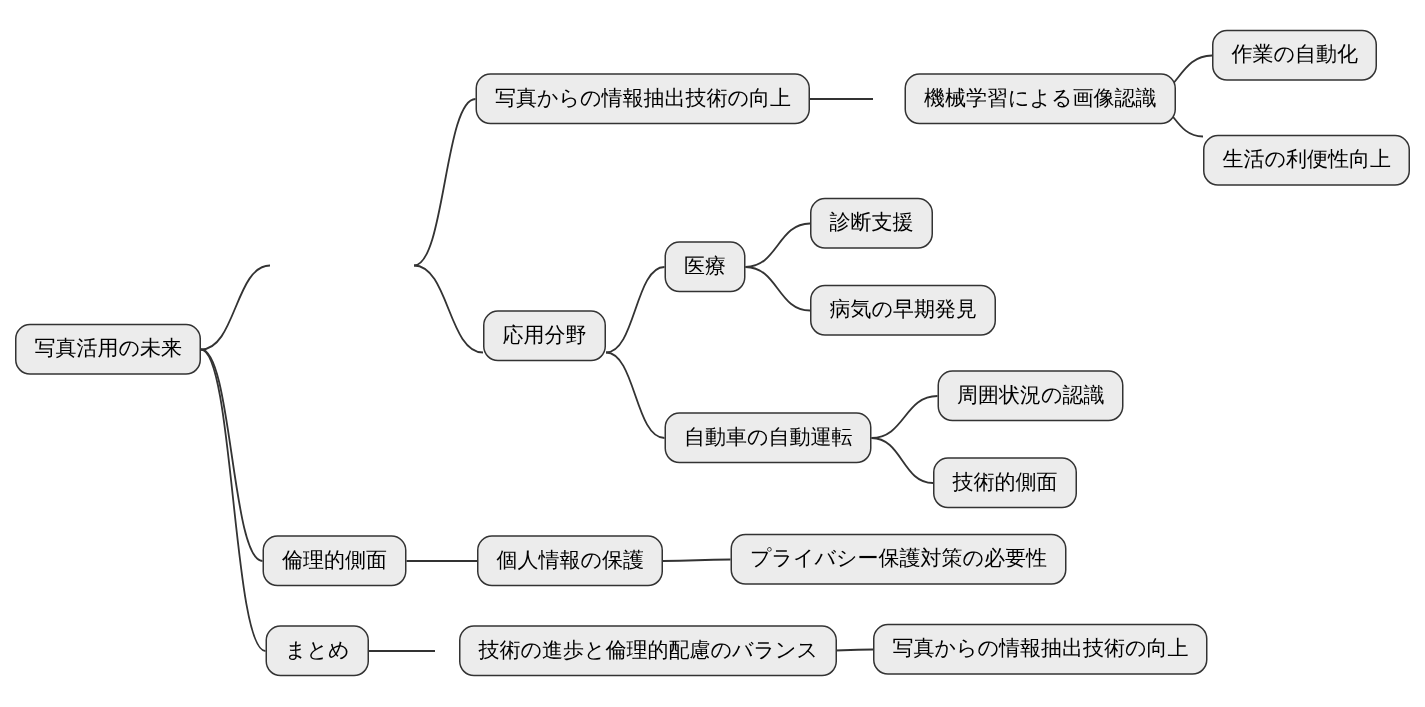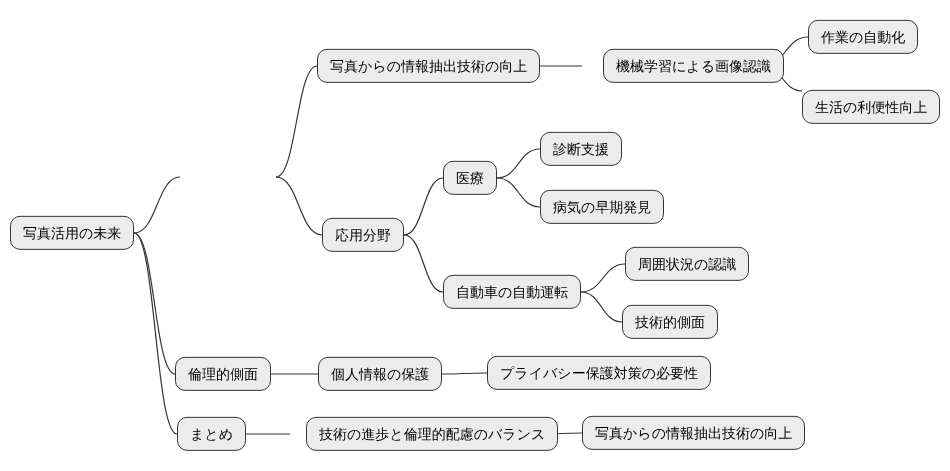--- a/index.html
+++ b/index.html
@@ -66,21 +66,21 @@
       <path d="M 542,434 C 562,434 562,433 582,433"></path>
     </svg>
 
   <div class="node" style="left:10px;top:233px">写真活用の未来</div>
 
   <div class="node" style="left:317px;top:66px">写真からの情報抽出技術の向上</div>
   <div class="node" style="left:603px;top:66px">機械学習による画像認識</div>
   <div class="node" style="left:808px;top:37px">作業の自動化</div>
   <div class="node" style="left:802px;top:107px">生活の利便性向上</div>
 
-  <div class="node" style="left:322px;top:235px">応用分野</div>
+  <div class="node" style="left:322px;top:224px">応用分野</div>
   <div class="node" style="left:443px;top:178px">医療</div>
   <div class="node" style="left:540px;top:149px">診断支援</div>
   <div class="node" style="left:540px;top:207px">病気の早期発見</div>
   <div class="node" style="left:443px;top:292px">自動車の自動運転</div>
   <div class="node" style="left:625px;top:264px">周囲状況の認識</div>
   <div class="node" style="left:622px;top:322px">技術的側面</div>
 
   <div class="node" style="left:175px;top:374px">倫理的側面</div>
   <div class="node" style="left:318px;top:374px">個人情報の保護</div>
   <div class="node" style="left:487px;top:373px">プライバシー保護対策の必要性</div>

